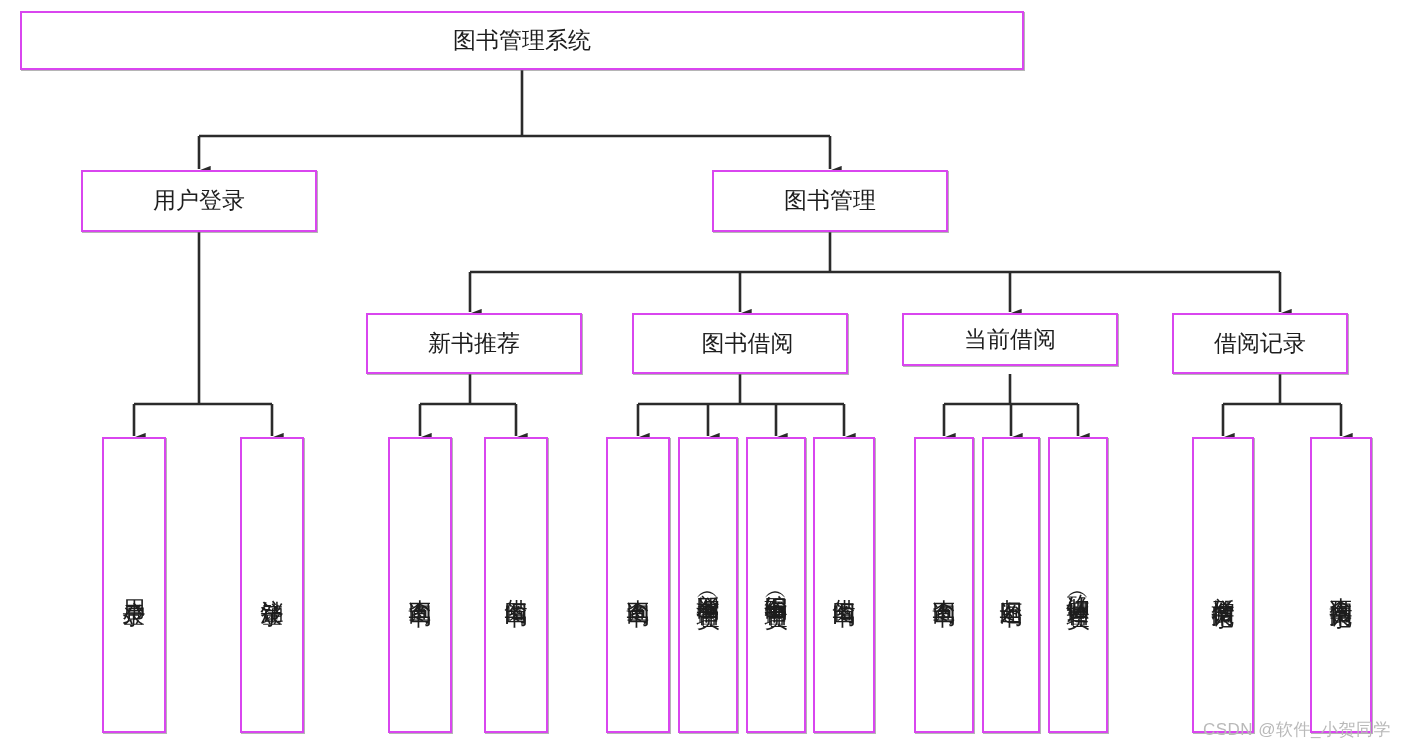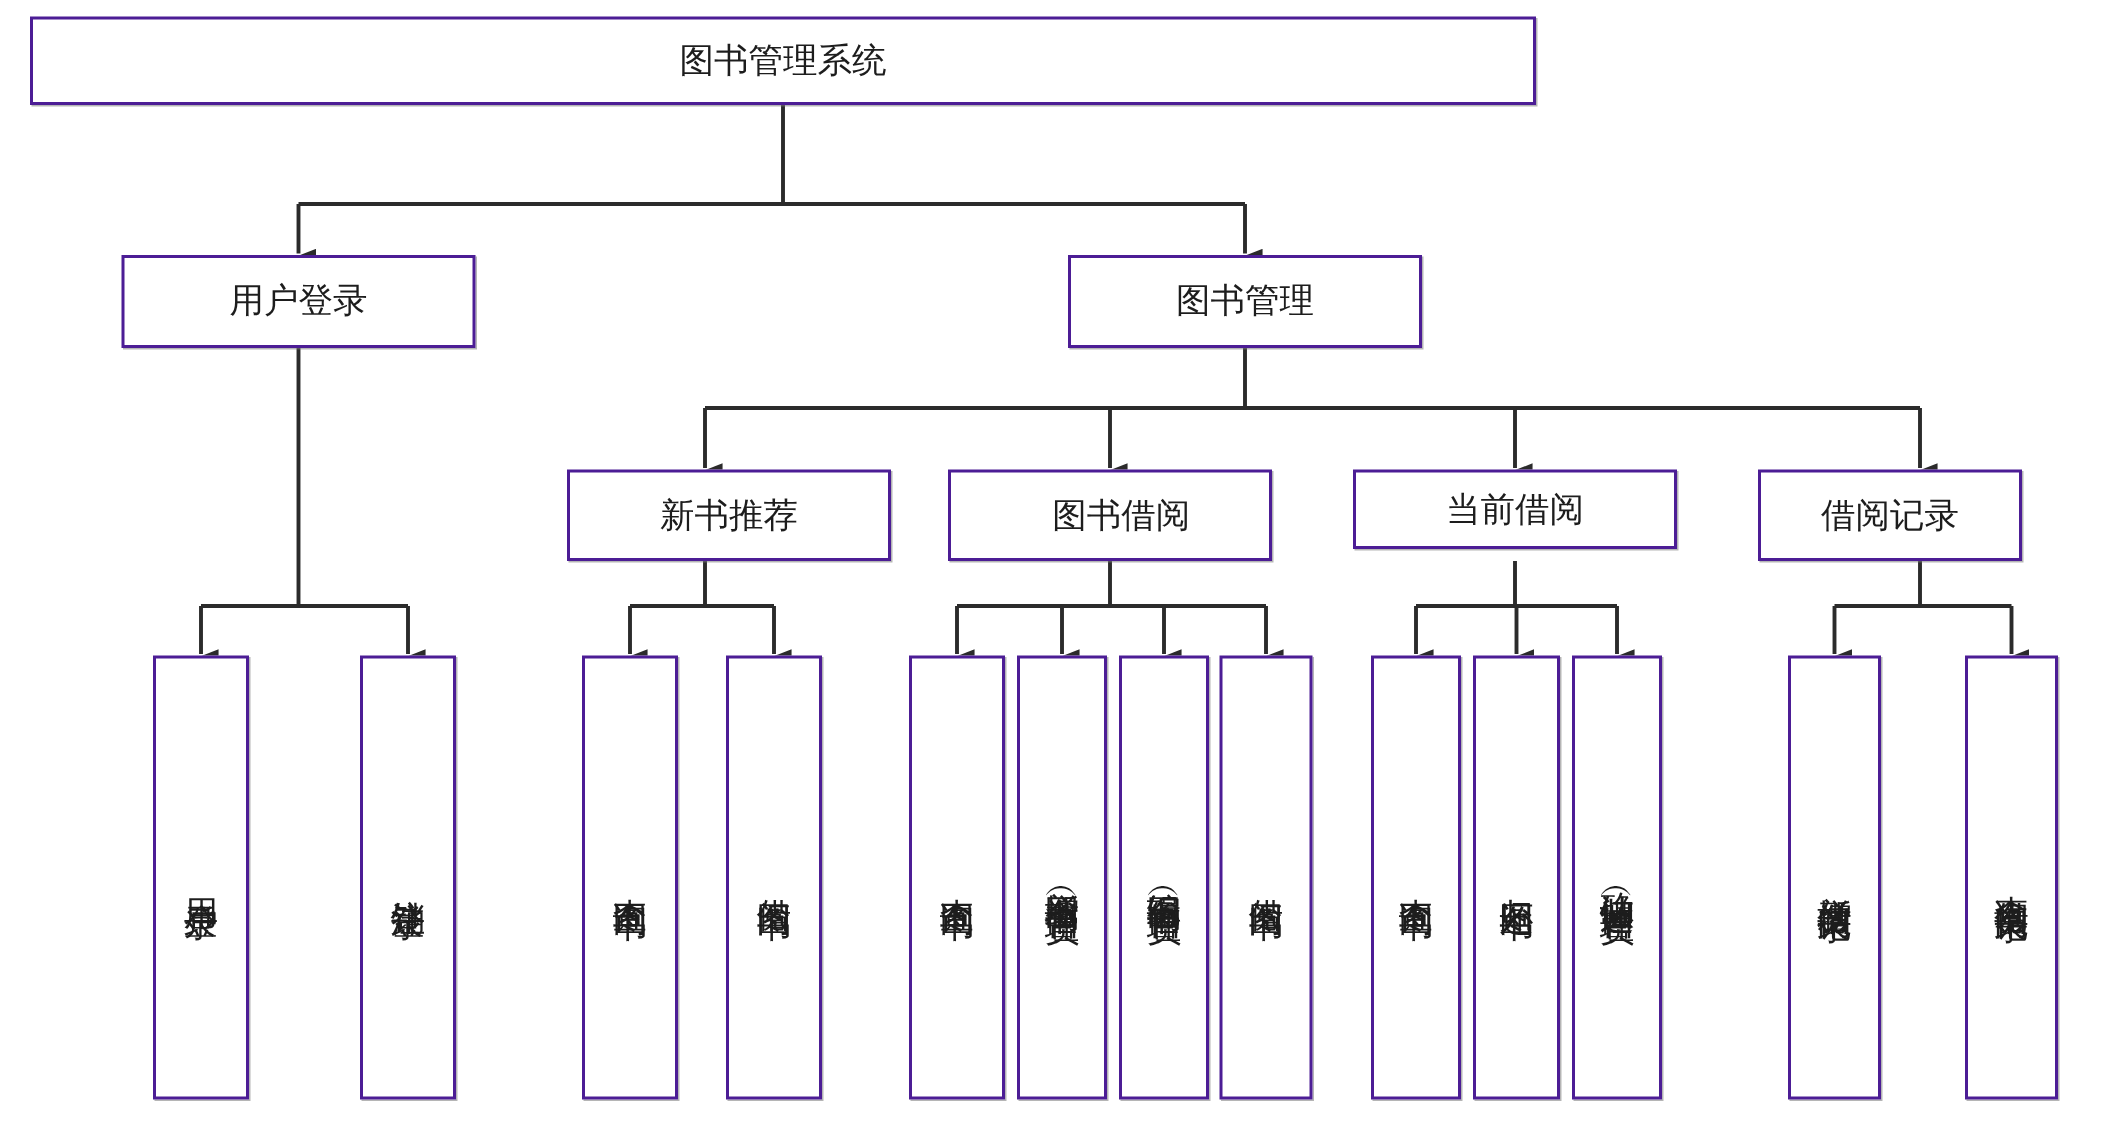--- a/index.html
+++ b/index.html
@@ -21,21 +21,21 @@
     position: absolute;
     left: 0;
     top: 0;
     width: 1405px;
     height: 747px;
   }
   .node {
     position: absolute;
     box-sizing: border-box;
     background: #ffffff;
-    border: 2px solid #4c1d95;
+    border: 2px solid #d946ef;
     box-shadow: 1px 1px 0 rgba(120,120,120,0.55);
     display: flex;
     align-items: center;
     justify-content: center;
   }
   .node .label {
     color: #1d1d1d;
     text-align: center;
     line-height: 1.18;
     white-space: nowrap;
@@ -117,21 +117,21 @@
   <div id="node-layer">
       <div class="node horizontal root" style="left: 20px; top: 11px; width: 1004px; height: 59px;">
         <span class="label">图书管理系统</span>
       </div>
       <div class="node horizontal" style="left: 81px; top: 170px; width: 236px; height: 62px;">
         <span class="label">用户登录</span>
       </div>
       <div class="node horizontal" style="left: 712px; top: 170px; width: 236px; height: 62px;">
         <span class="label">图书管理</span>
       </div>
-      <div class="node horizontal" style="left: 378px; top: 313px; width: 216px; height: 61px;">
+      <div class="node horizontal" style="left: 366px; top: 313px; width: 216px; height: 61px;">
         <span class="label">新书推荐</span>
       </div>
       <div class="node horizontal" style="left: 632px; top: 313px; width: 216px; height: 61px; padding-left: 15px;">
         <span class="label">图书借阅</span>
       </div>
       <div class="node horizontal" style="left: 902px; top: 313px; width: 216px; height: 53px;">
         <span class="label">当前借阅</span>
       </div>
       <div class="node horizontal" style="left: 1172px; top: 313px; width: 176px; height: 61px;">
         <span class="label">借阅记录</span>
@@ -169,13 +169,14 @@
       <div class="node vertical" style="left: 1048px; top: 437px; width: 60px; height: 296px;">
         <span class="label">确认归还（管理员）</span>
       </div>
       <div class="node vertical" style="left: 1192px; top: 437px; width: 62px; height: 296px;">
         <span class="label">新增借阅记录</span>
       </div>
       <div class="node vertical" style="left: 1310px; top: 437px; width: 62px; height: 296px;">
         <span class="label">查询借阅记录</span>
       </div>
     </div>
+  <div id="watermark">CSDN @软件_小贺同学</div>
 </div>
 
 </body></html>

